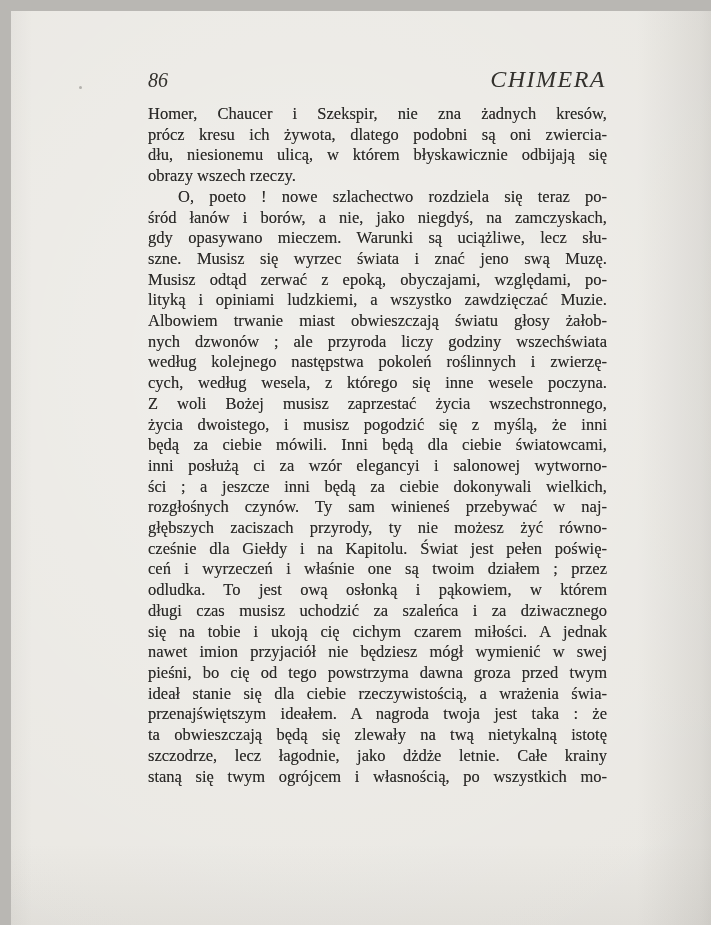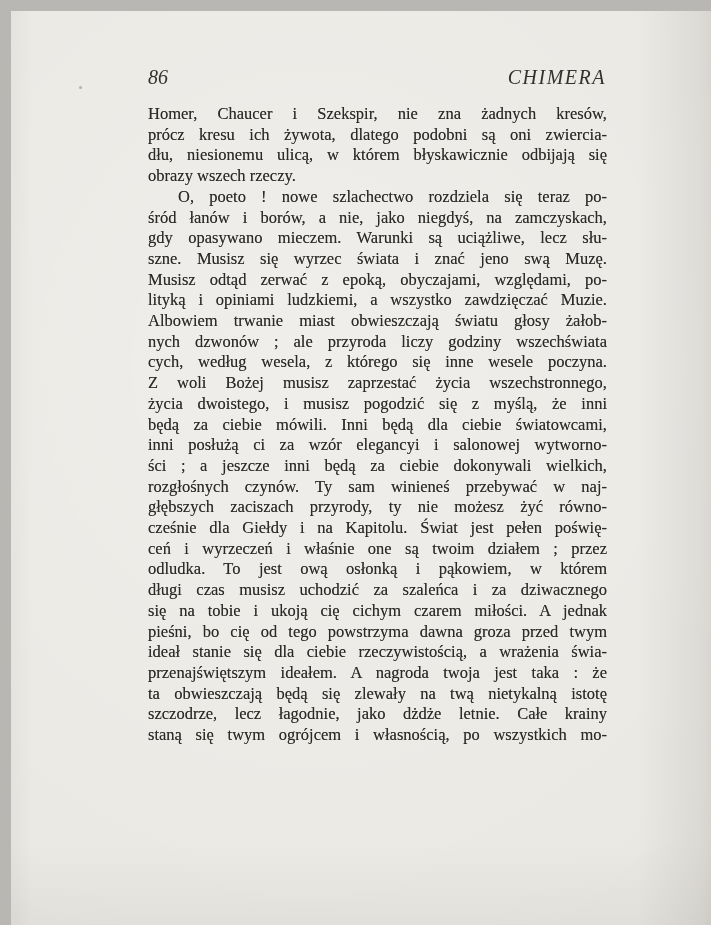--- a/index.html
+++ b/index.html
@@ -29,21 +29,21 @@
     justify-content: space-between;
     align-items: baseline;
     font-family: "Liberation Serif", serif;
     font-style: italic;
     color: #34322e;
   }
   .pagenum {
     font-size: 20px;
   }
   .journal {
-    font-size: 20px;
+    font-size: 24px;
     letter-spacing: 1.5px;
   }
   .textblock {
     position: absolute;
     left: 137px;
     top: 93px;
     width: 459px;
     font-family: "Liberation Serif", serif;
     font-size: 16.5px;
     line-height: 20.7px;
@@ -84,33 +84,35 @@
       <div class="line">dłu, niesionemu ulicą, w którem błyskawicznie odbijają się</div>
       <div class="line short">obrazy wszech rzeczy.</div>
       <div class="line indent">O, poeto ! nowe szlachectwo rozdziela się teraz po-</div>
       <div class="line">śród łanów i borów, a nie, jako niegdyś, na zamczyskach,</div>
       <div class="line">gdy opasywano mieczem. Warunki są uciążliwe, lecz słu-</div>
       <div class="line">szne. Musisz się wyrzec świata i znać jeno swą Muzę.</div>
       <div class="line">Musisz odtąd zerwać z epoką, obyczajami, względami, po-</div>
       <div class="line">lityką i opiniami ludzkiemi, a wszystko zawdzięczać Muzie.</div>
       <div class="line">Albowiem trwanie miast obwieszczają światu głosy żałob-</div>
       <div class="line">nych dzwonów ; ale przyroda liczy godziny wszechświata</div>
+      <div class="line">według kolejnego następstwa pokoleń roślinnych i zwierzę-</div>
       <div class="line">cych, według wesela, z którego się inne wesele poczyna.</div>
       <div class="line">Z woli Bożej musisz zaprzestać życia wszechstronnego,</div>
       <div class="line">życia dwoistego, i musisz pogodzić się z myślą, że inni</div>
       <div class="line">będą za ciebie mówili. Inni będą dla ciebie światowcami,</div>
       <div class="line">inni posłużą ci za wzór elegancyi i salonowej wytworno-</div>
       <div class="line">ści ; a jeszcze inni będą za ciebie dokonywali wielkich,</div>
       <div class="line">rozgłośnych czynów. Ty sam winieneś przebywać w naj-</div>
       <div class="line">głębszych zaciszach przyrody, ty nie możesz żyć równo-</div>
       <div class="line">cześnie dla Giełdy i na Kapitolu. Świat jest pełen poświę-</div>
       <div class="line">ceń i wyrzeczeń i właśnie one są twoim działem ; przez</div>
       <div class="line">odludka. To jest ową osłonką i pąkowiem, w którem</div>
       <div class="line">długi czas musisz uchodzić za szaleńca i za dziwacznego</div>
       <div class="line">się na tobie i ukoją cię cichym czarem miłości. A jednak</div>
+      <div class="line">nawet imion przyjaciół nie będziesz mógł wymienić w swej</div>
       <div class="line">pieśni, bo cię od tego powstrzyma dawna groza przed twym</div>
       <div class="line">ideał stanie się dla ciebie rzeczywistością, a wrażenia świa-</div>
       <div class="line">przenajświętszym ideałem. A nagroda twoja jest taka : że</div>
       <div class="line">ta obwieszczają będą się zlewały na twą nietykalną istotę</div>
       <div class="line">szczodrze, lecz łagodnie, jako dżdże letnie. Całe krainy</div>
       <div class="line">staną się twym ogrójcem i własnością, po wszystkich mo-</div>
     </div>
   <div class="speck"></div>
 </div>
 

